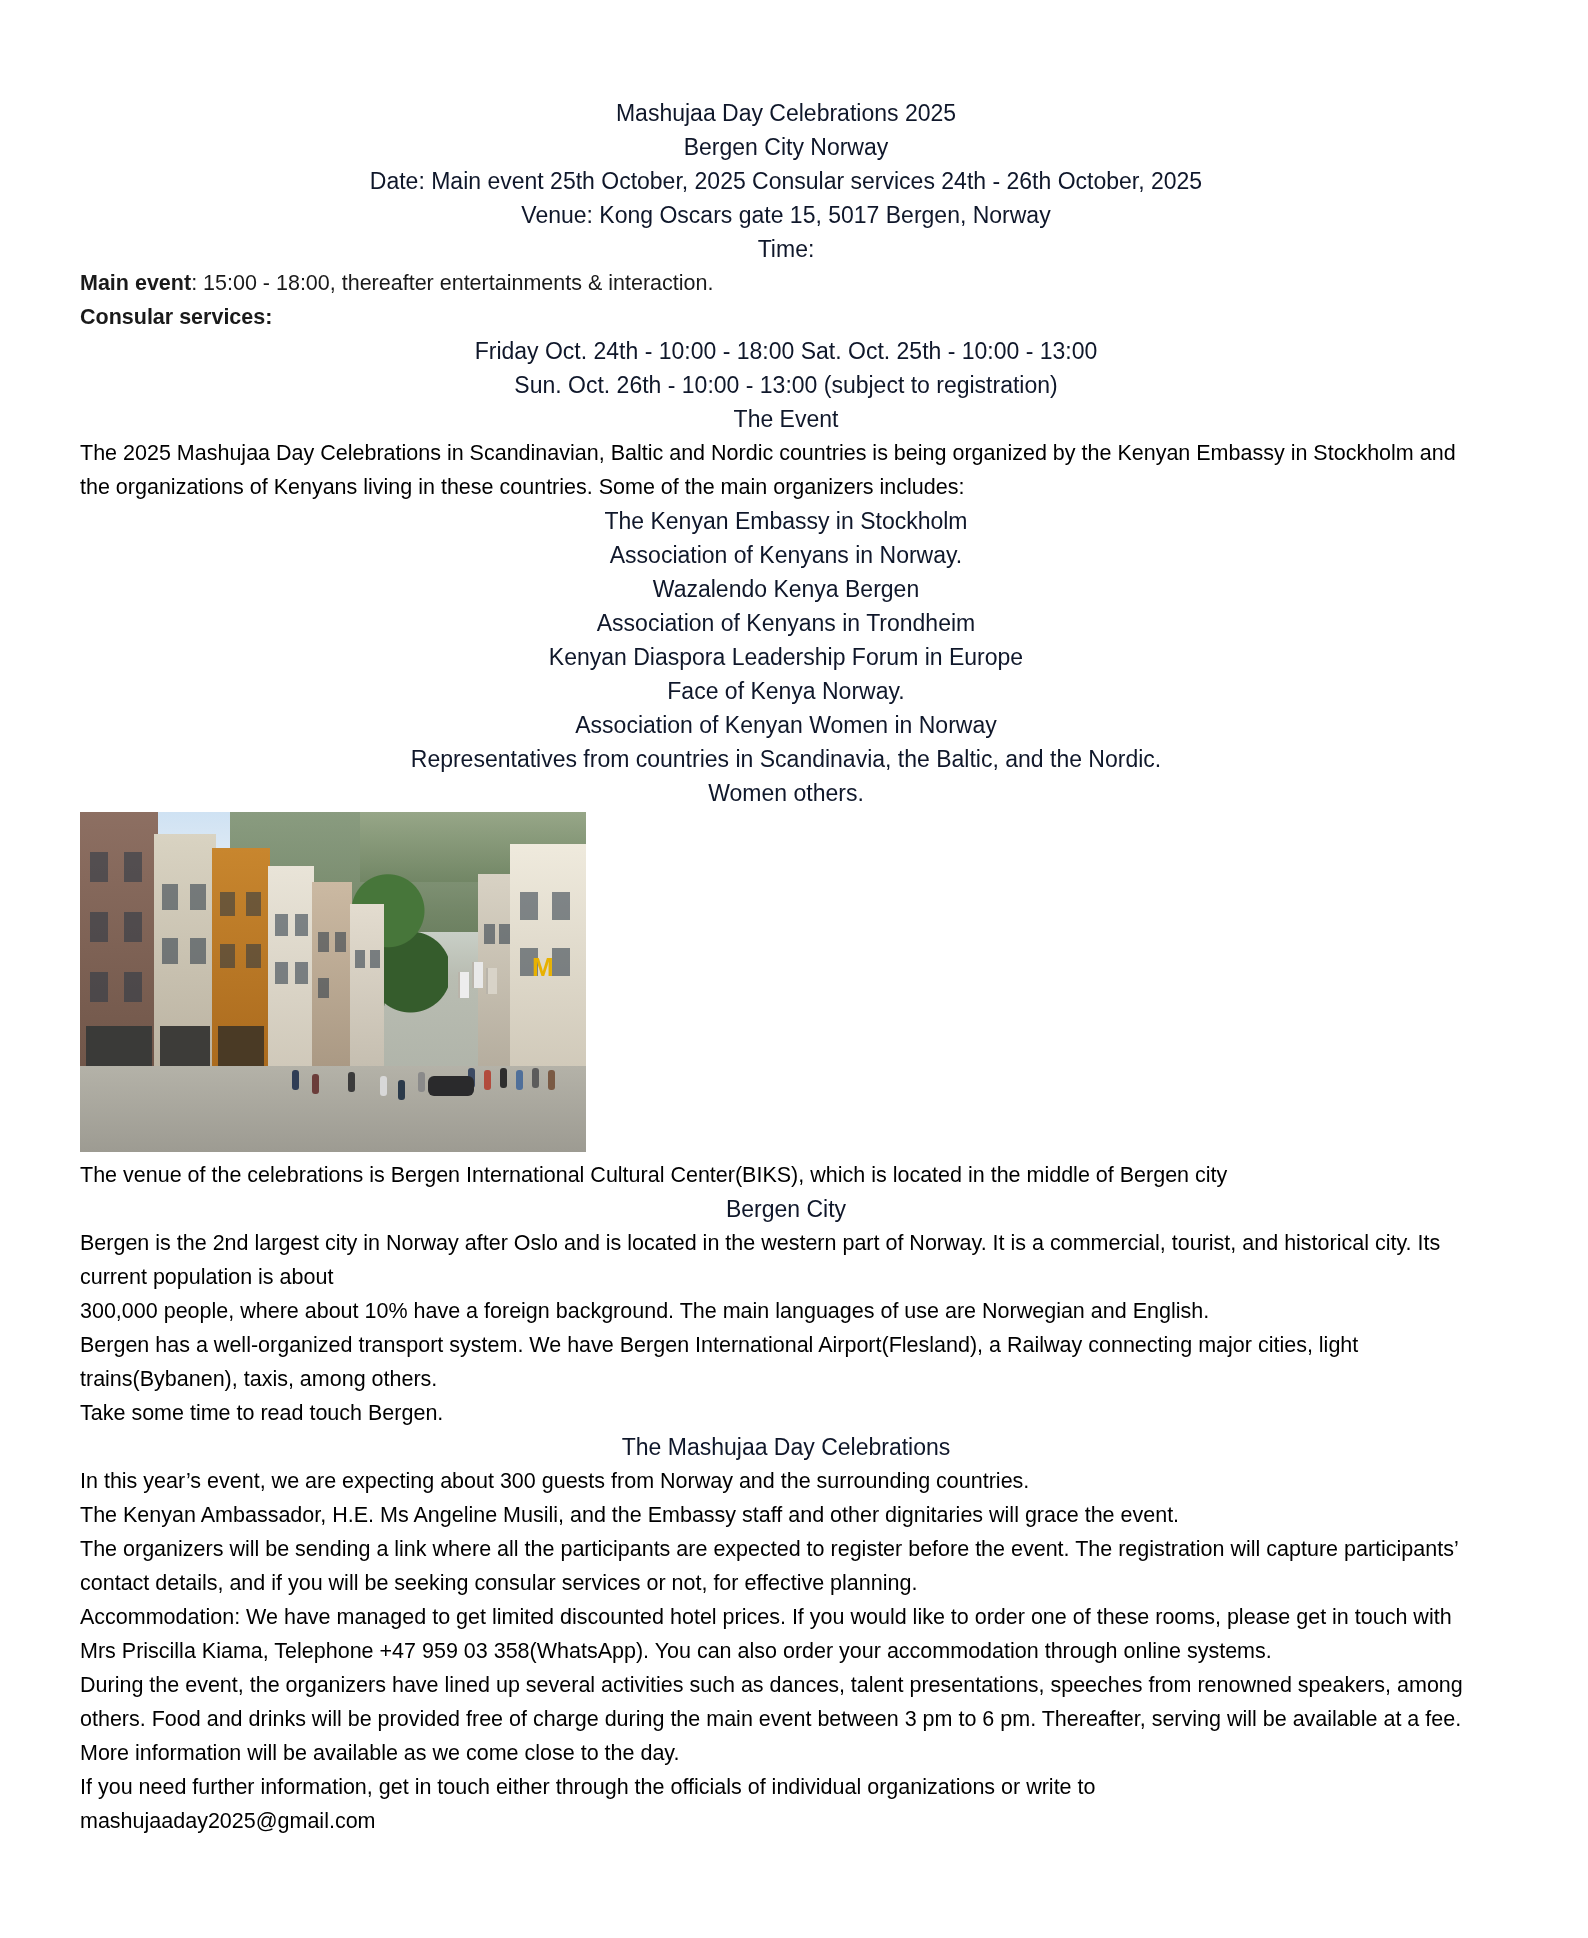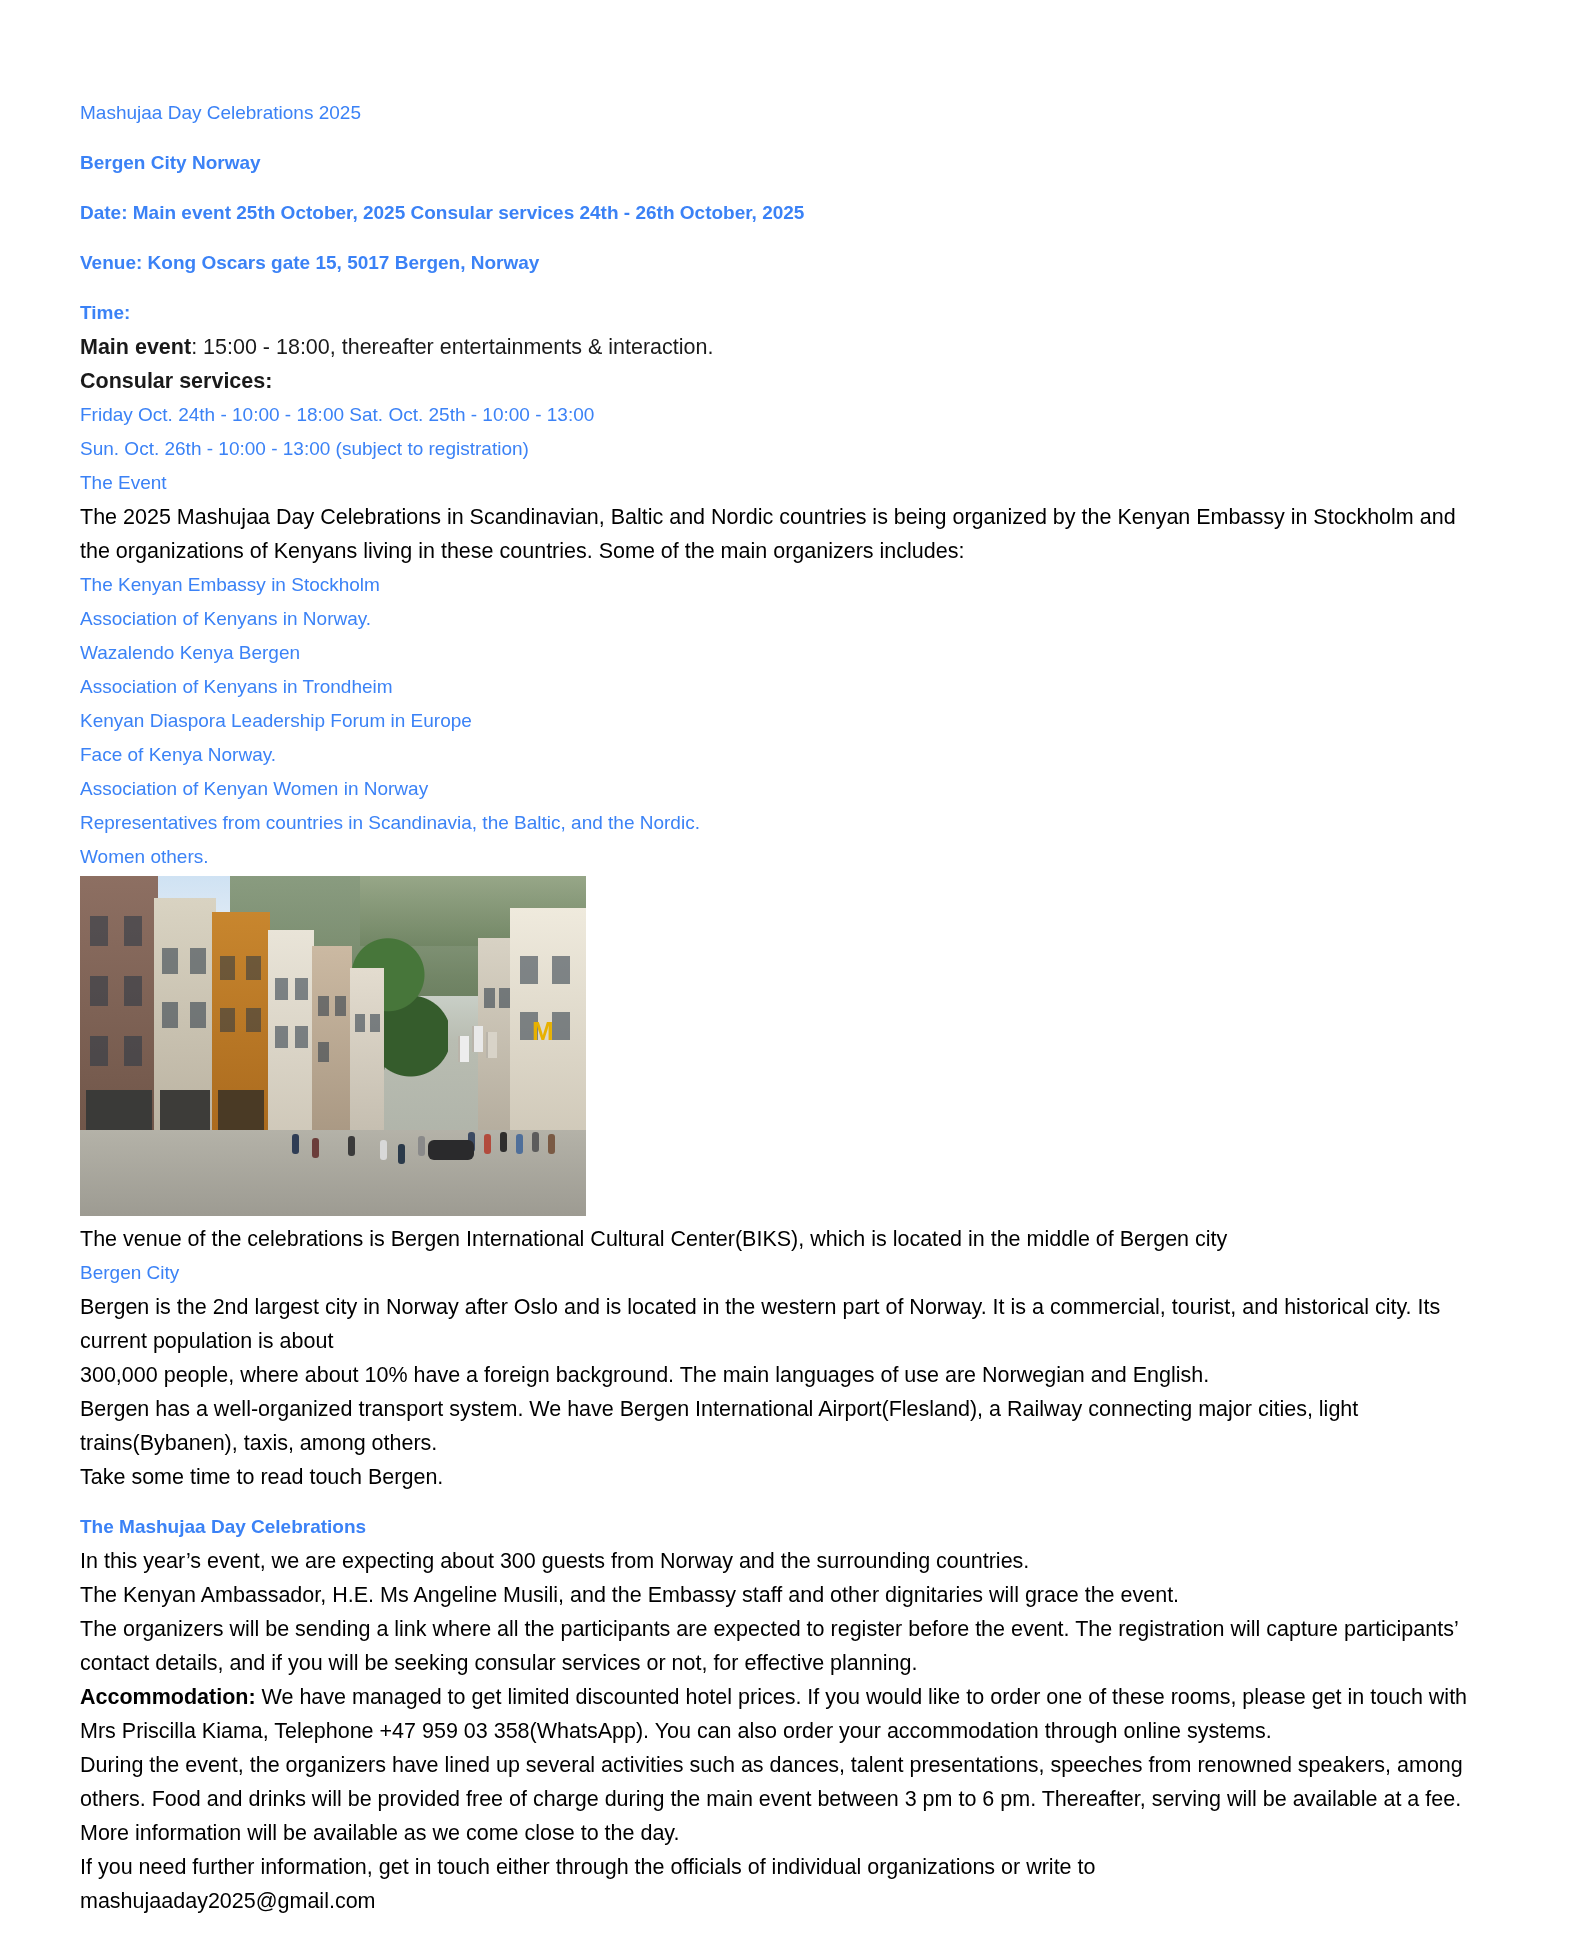--- a/index.html
+++ b/index.html
@@ -13,28 +13,28 @@
     font-family: "Liberation Sans", sans-serif;
     color: #000000;
   }
   .page {
     box-sizing: border-box;
     width: 1588px;
     min-height: 1938px;
     padding: 96px 96px 40px 80px;
   }
   .line {
-    font-size: 19px;
+    font-size: 23px;
     line-height: 34px;
-    color: #3b82f6;
+    color: #0f172a;
     white-space: pre-wrap;
+    text-align: center;
   }
   .bold {
-    font-weight: bold;
-    margin-top: 16px;
+    font-weight: normal;
   }
   .mixed {
     font-size: 21.5px;
     line-height: 34px;
     color: #1a1a1a;
   }
   .mixed .lead {
     font-weight: bold;
   }
   .para {

